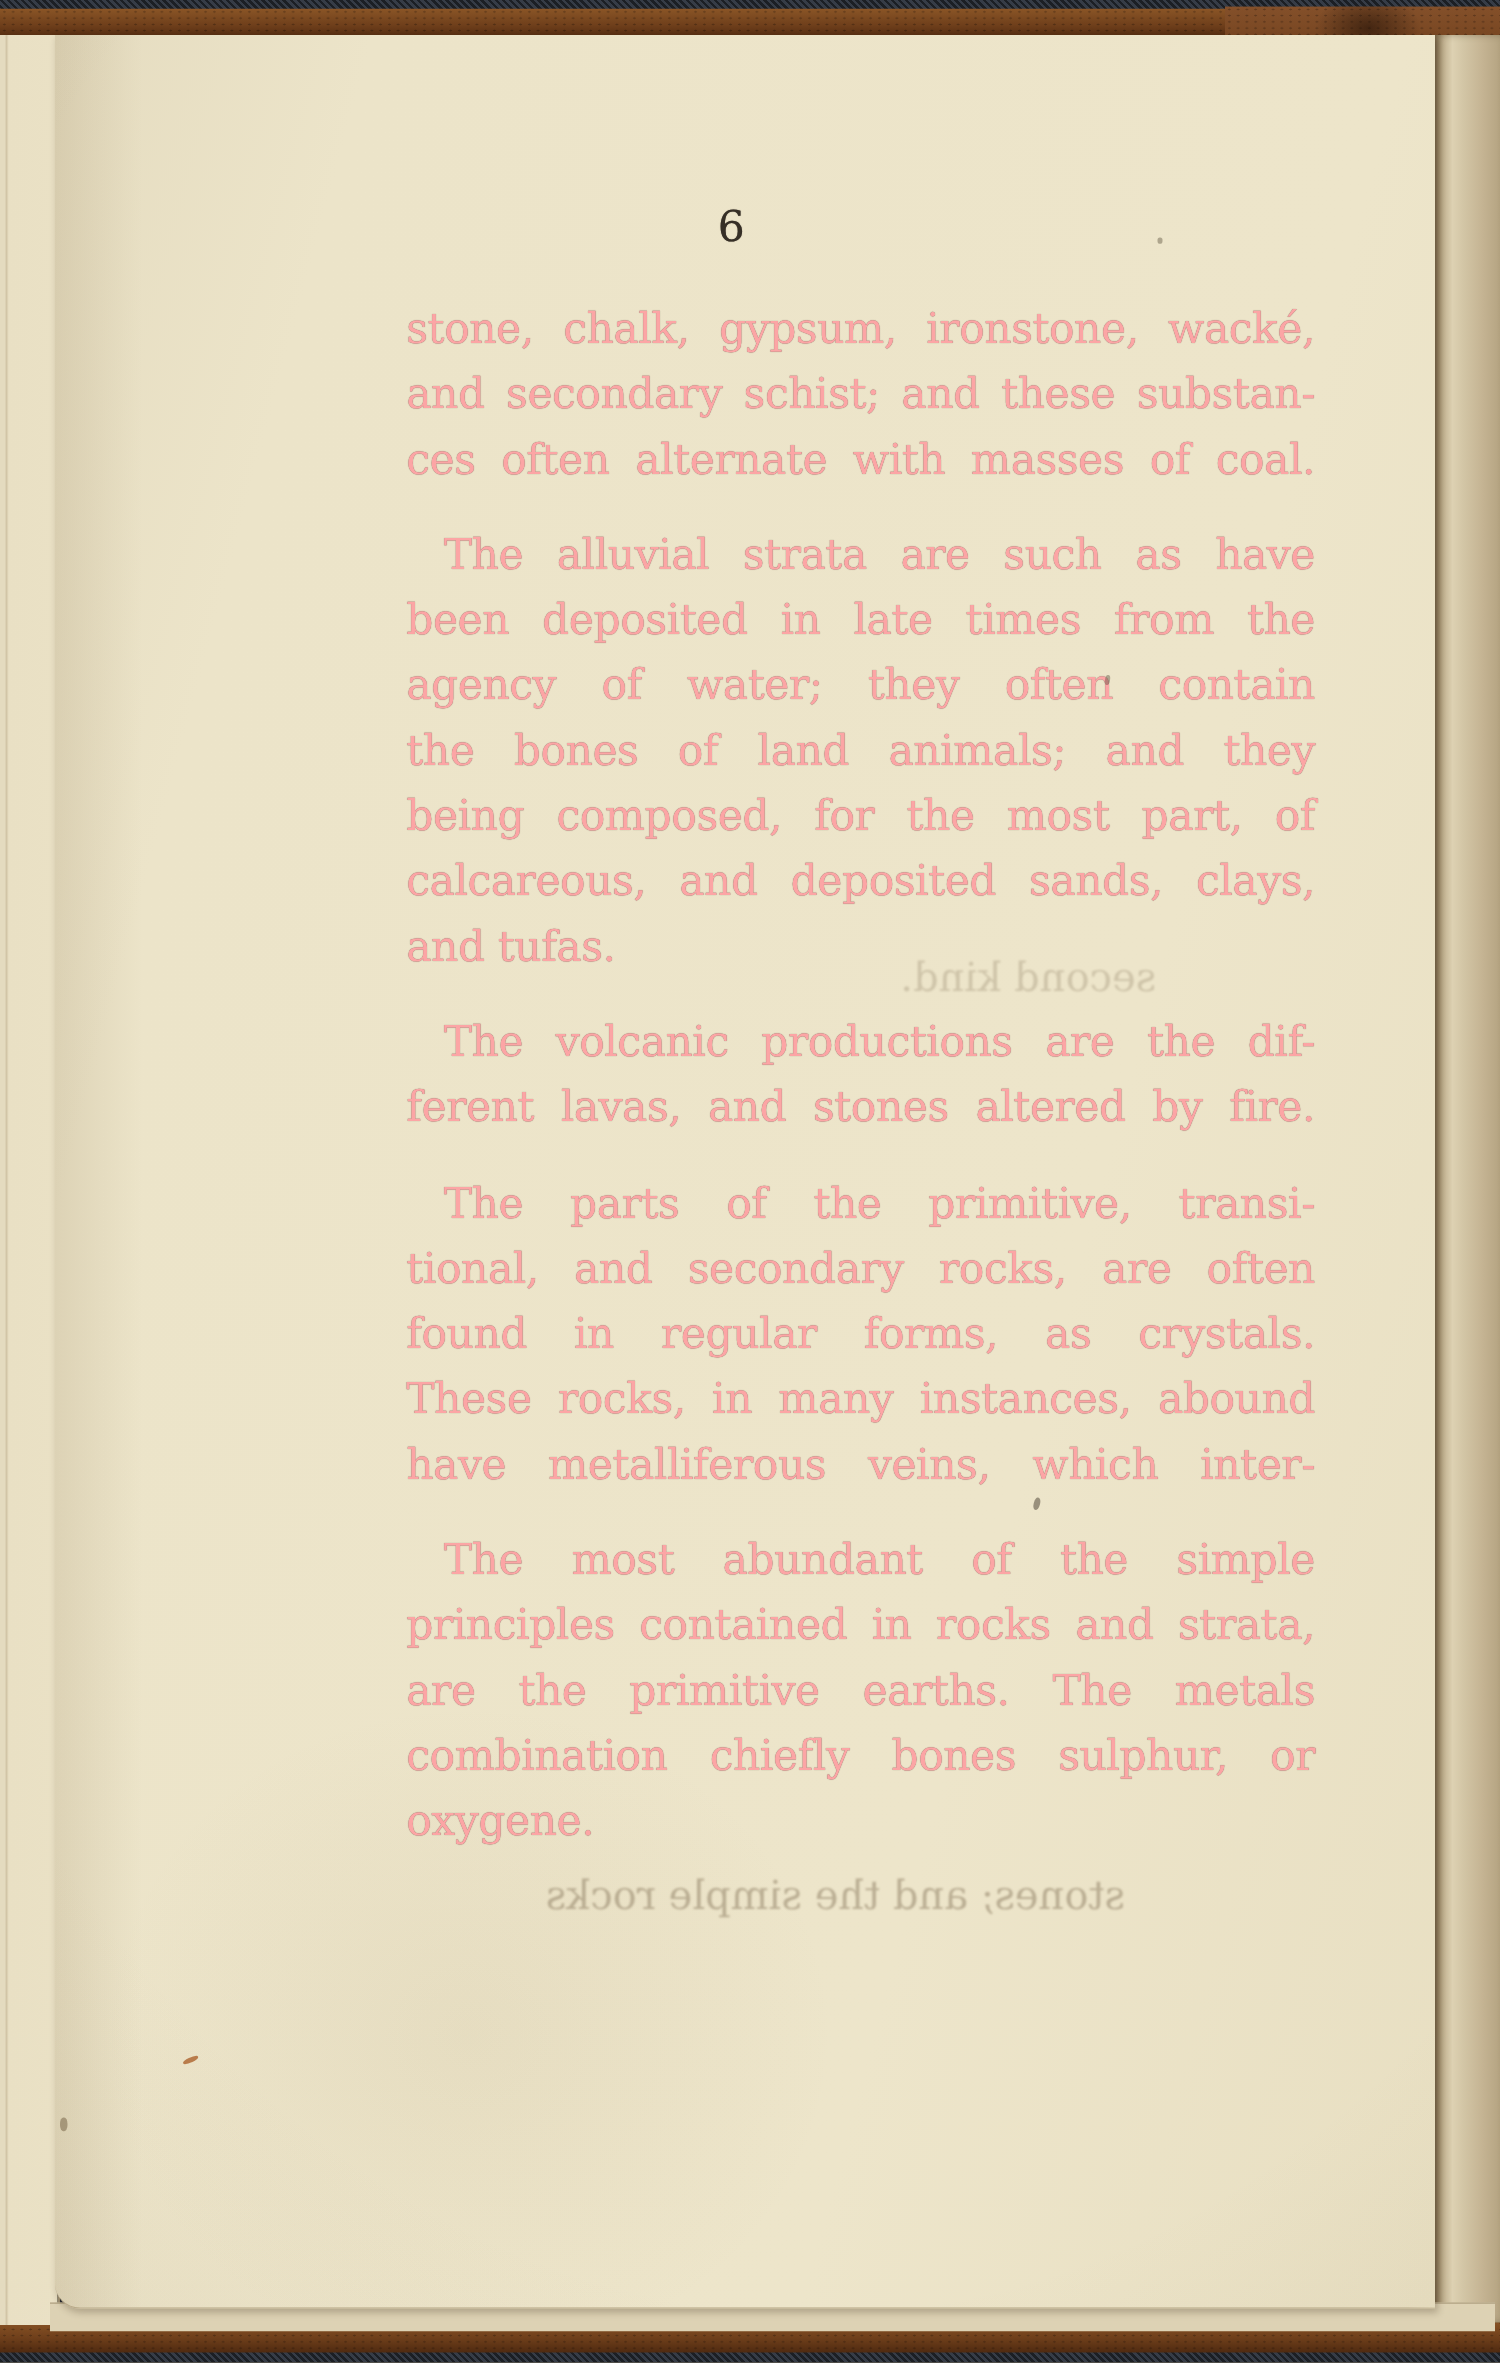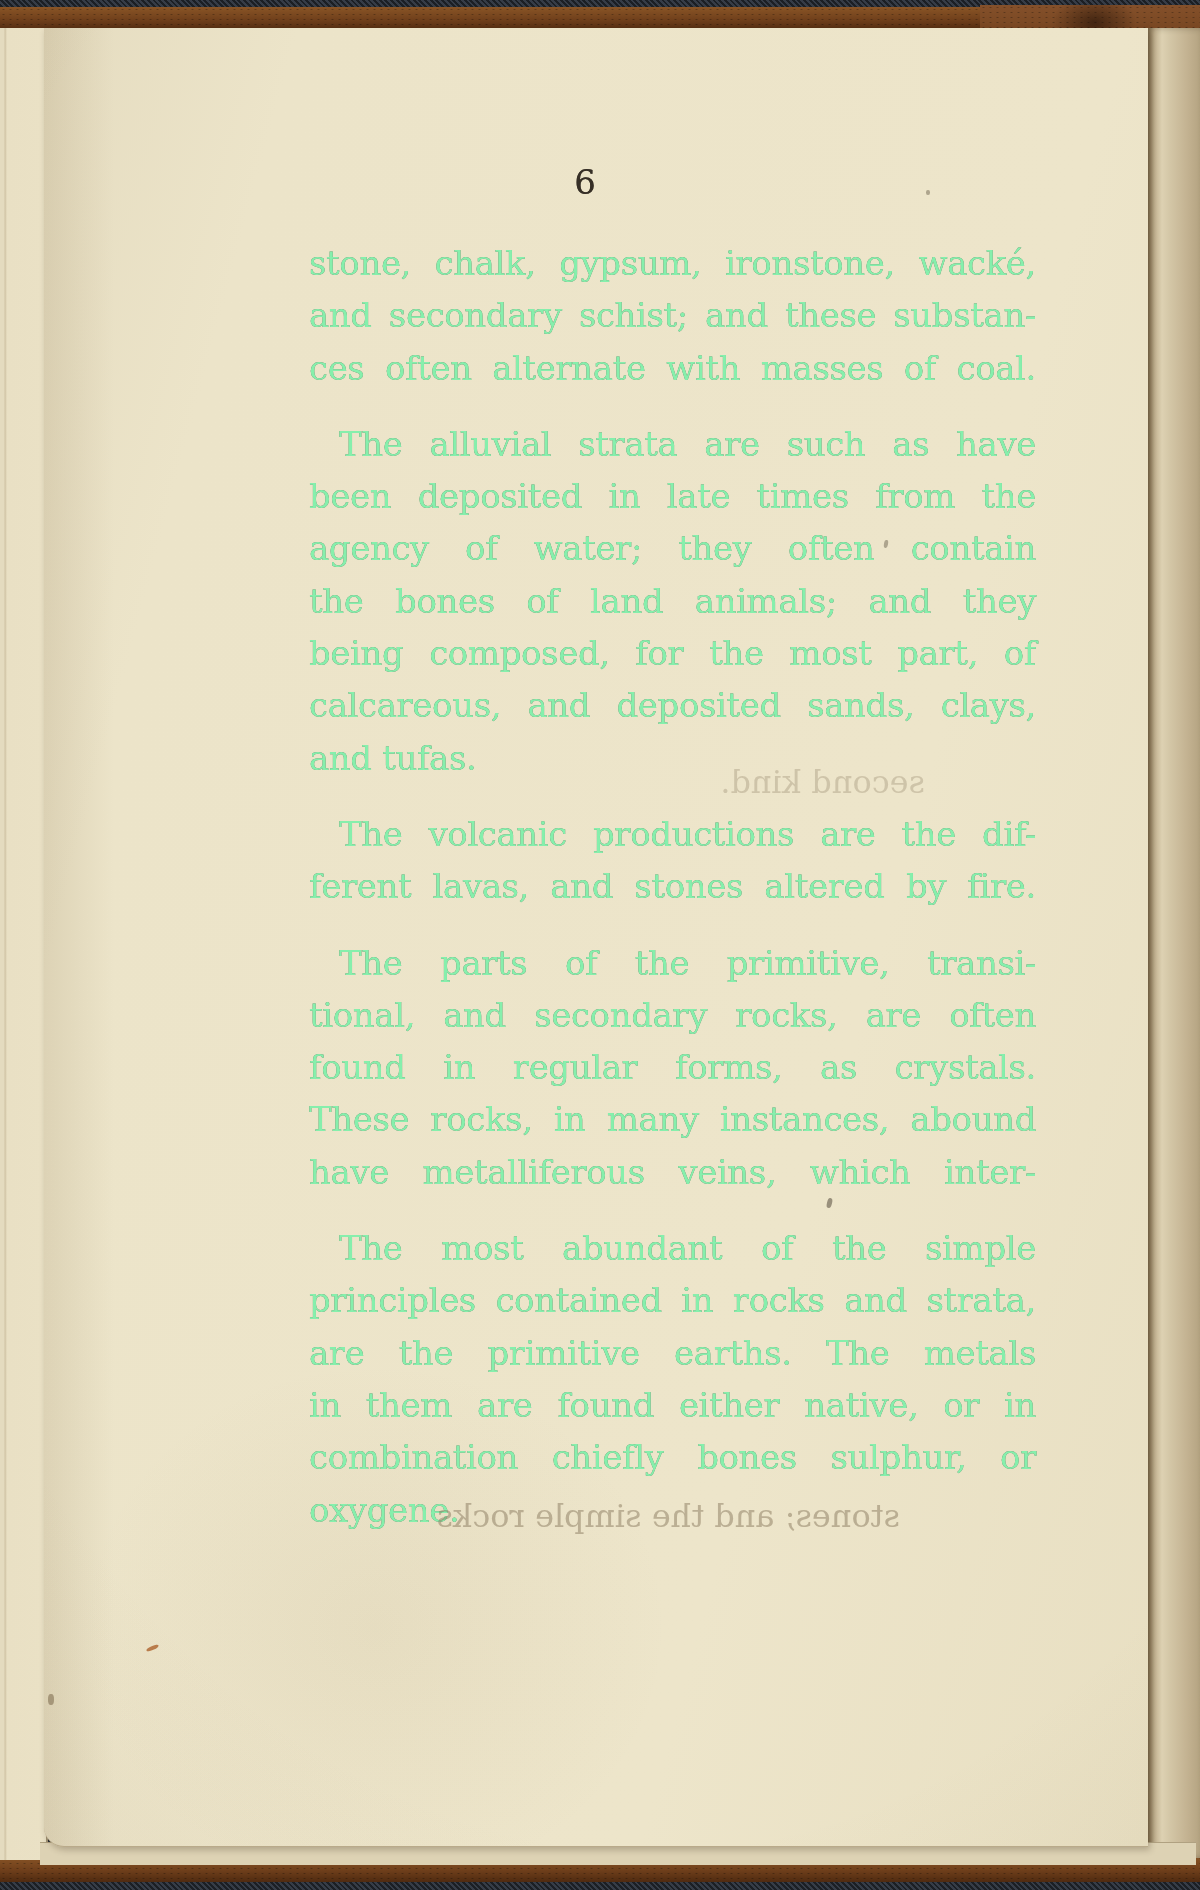--- a/index.html
+++ b/index.html
@@ -70,23 +70,23 @@
     border-bottom-left-radius:20px;
     border-bottom:1px solid #b9aa8a;
     box-shadow:2px 3px 6px rgba(50,35,15,.25);
   }
   .page-number{
     position:absolute;left:520px;top:156px;width:130px;
     font-size:34px;line-height:52px;text-align:center;
     color:#362f26;text-shadow:0 0 .6px rgba(56,48,38,.8);
   }
   .text-block{
-    position:absolute;left:309px;top:237px;width:727px;
+    position:absolute;left:325px;top:237px;width:727px;
     font-size:34px;line-height:52.3px;letter-spacing:-.4px;
-    color:#86efac;text-shadow:0 0 .6px rgba(56,48,38,.75);
+    color:#fca5a5;text-shadow:0 0 .6px rgba(56,48,38,.75);
   }
   .line{text-align:justify;text-align-last:justify;}
   .line.indent{text-indent:30px;margin-top:24px;}
   .line.end{text-align-last:left;}
   
   .ghost{
     position:absolute;
     font-size:32px;line-height:48px;
     color:#8a7a5f;
     transform:scaleX(-1);
@@ -137,21 +137,20 @@
       <div class="line indent">The volcanic productions are the dif-</div>
       <div class="line">ferent lavas, and stones altered by fire.</div>
       <div class="line indent">The parts of the primitive, transi-</div>
       <div class="line">tional, and secondary rocks, are often</div>
       <div class="line">found in regular forms, as crystals.</div>
       <div class="line">These rocks, in many instances, abound</div>
       <div class="line">have metalliferous veins, which inter-</div>
       <div class="line indent">The most abundant of the simple</div>
       <div class="line">principles contained in rocks and strata,</div>
       <div class="line">are the primitive earths. The metals</div>
-      <div class="line">in them are found either native, or in</div>
       <div class="line">combination chiefly bones sulphur, or</div>
       <div class="line end">oxygene.</div>
     </div>
 
   <div class="ghost g1">
     <span>stones; and the simple rocks</span>
   </div>
   <div class="ghost g2">
     <span>second kind.</span>
   </div>

